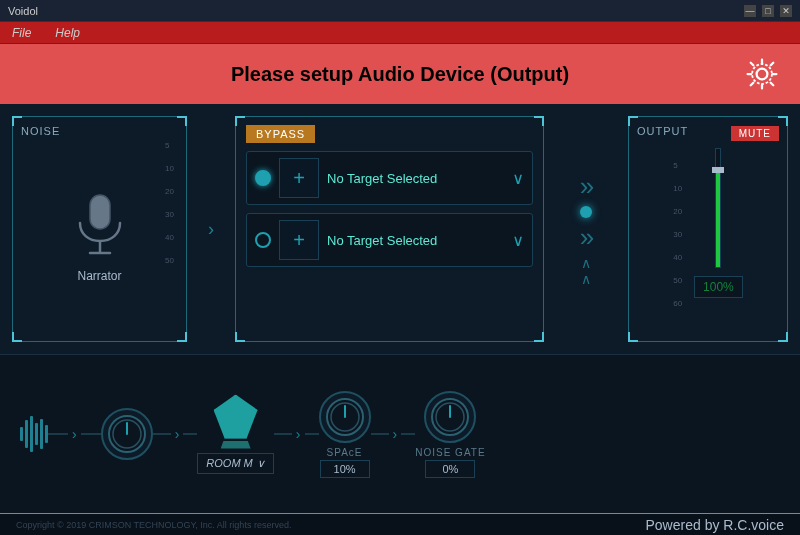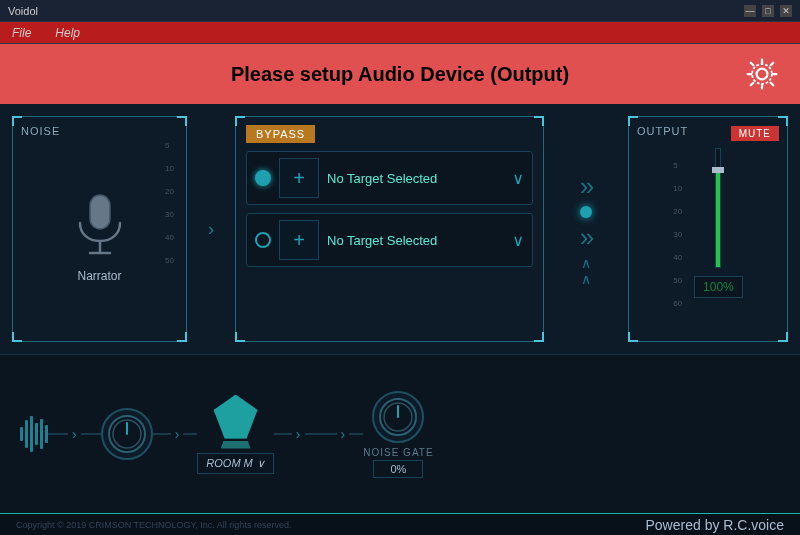--- a/index.html
+++ b/index.html
@@ -660,34 +660,46 @@
         <div class="room-selector" style="margin-top:4px;font-style:italic;">
           <span>ROOM M</span>
           <span style="margin-left:4px;">∨</span>
         </div>
       </div>
 
       <div class="connector-line" style="max-width:18px;"></div>
       <span class="connector-arrow">›</span>
       <div class="connector-line" style="max-width:14px;"></div>
 
-
-      <div class="connector-line" style="max-width:18px;"></div>
-      <span class="connector-arrow">›</span>
-      <div class="connector-line" style="max-width:14px;"></div>
-
       <div class="effect-item" style="align-items:center;">
         <div class="effect-knob-circle">
           <div class="effect-knob-inner">
             <svg width="34" height="34" viewBox="0 0 34 34">
               <circle cx="17" cy="17" r="14" stroke="#2a5060" stroke-width="1.5" fill="none"></circle>
               <line x1="17" y1="17" x2="17" y2="6" stroke="#1ea0b0" stroke-width="2" stroke-linecap="round"></line>
             </svg>
           </div>
         </div>
+        <span class="effect-label">SPAcE</span>
+        <span class="effect-value">10%</span>
+      </div>
+
+      <div class="connector-line" style="max-width:18px;"></div>
+      <span class="connector-arrow">›</span>
+      <div class="connector-line" style="max-width:14px;"></div>
+
+      <div class="effect-item" style="align-items:center;">
+        <div class="effect-knob-circle">
+          <div class="effect-knob-inner">
+            <svg width="34" height="34" viewBox="0 0 34 34">
+              <circle cx="17" cy="17" r="14" stroke="#2a5060" stroke-width="1.5" fill="none"></circle>
+              <line x1="17" y1="17" x2="17" y2="6" stroke="#1ea0b0" stroke-width="2" stroke-linecap="round"></line>
+            </svg>
+          </div>
+        </div>
         <span class="effect-label">NOISE GATE</span>
         <span class="effect-value">0%</span>
       </div>
 
     </div>
   </div>
 
   <div class="footer">
     <span class="footer-copyright">Copyright © 2019 CRIMSON TECHNOLOGY, Inc. All rights reserved.</span>
     <span class="footer-powered">Powered by R.C.voice</span>

